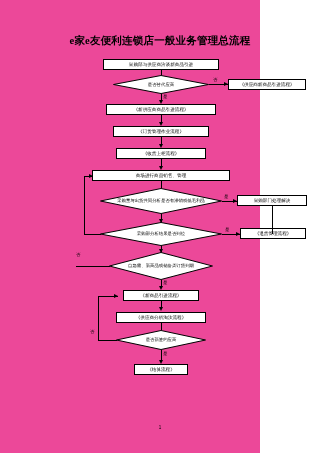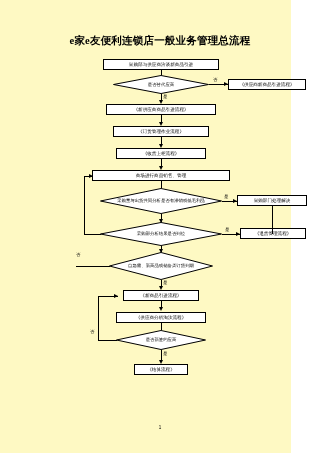--- a/index.html
+++ b/index.html
@@ -11,22 +11,21 @@
     width: 320px;
     height: 453px;
     font-family: "Liberation Sans", sans-serif;
     color: #000000;
     overflow: hidden;
   }
   #page {
     position: relative;
     width: 260px;
     height: 453px;
-    background: #fef9c3;
-    padding-left: 31px;
+    background: #ec4899;
   }
   #title {
     position: absolute;
     top: 34px;
     left: 0;
     width: 320px;
     text-align: center;
     font-family: "Liberation Serif", serif;
     font-weight: bold;
     font-size: 10.5px;

